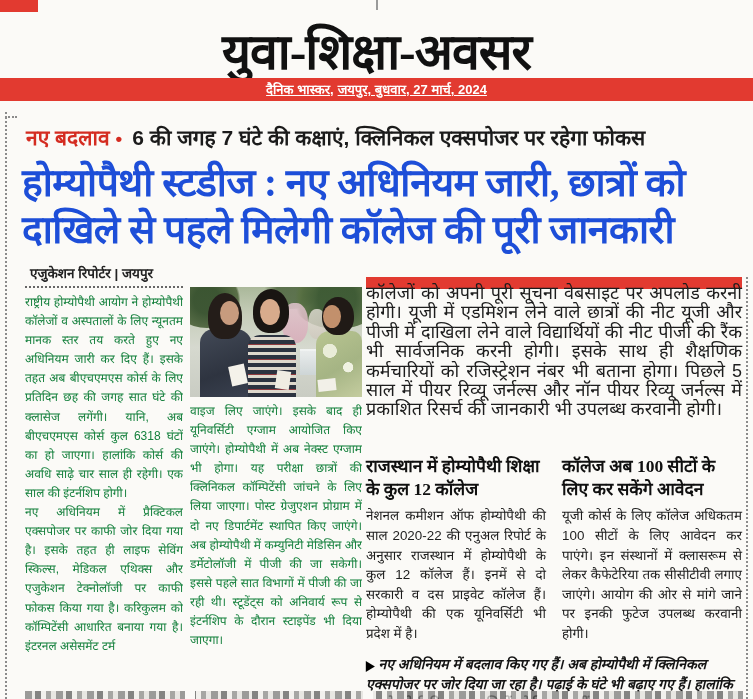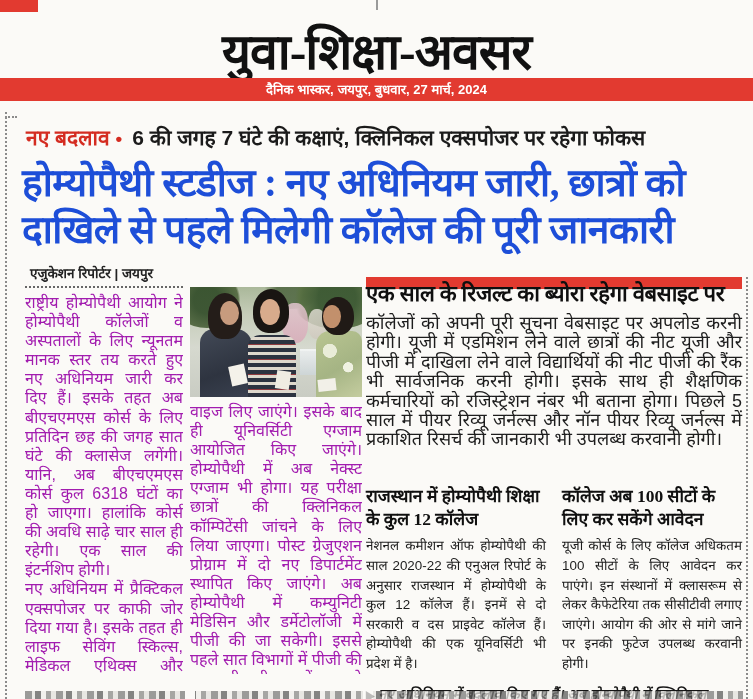--- a/index.html
+++ b/index.html
@@ -16,21 +16,21 @@
   .top-tick { position:absolute; top:0; left:376px; width:2px; height:10px; background:#9a9a9a; }
 
   .section-title {
     position:absolute; top:16px; left:0; width:100%; text-align:center;
     font-size:50px; font-weight:900; letter-spacing:-1px; color:#111;
     font-family:"Liberation Serif", serif;
   }
   .masthead {
     position:absolute; top:78px; left:0; width:100%; height:23px;
     background:#e23a30; color:#ffffff; text-align:center;
-    font-size:13px; line-height:23px; font-weight:700;
+    font-size:13px; line-height:23px; font-weight:700;text-decoration:underline;
   }
   .masthead .brand { font-weight:900; margin-right:4px; }
 
   
   .dotted-v { position:absolute; top:112px; bottom:0; width:0; border-left:2px dotted #8b8b8b; }
   .dotted-v.left { left:5px; }
   .dotted-v.right { left:746px; }
   .dotted-stub { position:absolute; top:116px; left:5px; width:12px; border-top:2px dotted #8b8b8b; }
 
   .strap {
@@ -42,21 +42,21 @@
 
   .headline {
     position:absolute; top:160px; left:22px; width:712px;
     font-size:39px; line-height:1.2; font-weight:900; color:#1d4ed8;
     letter-spacing:-0.5px; font-family:"Liberation Serif", serif;
   }
 
   .byline { position:absolute; top:264px; left:30px; font-size:13.5px; font-weight:700; color:#222; }
   .byline-rule { position:absolute; top:286px; left:25px; width:158px; border-bottom:2px dotted #666; }
 
-  .bodytext { font-size:16px; line-height:19.1px; text-align:justify; color:#a21caf; }
+  .bodytext { font-size:12px; line-height:19.1px; text-align:justify; color:#15803d; }
   .col1 { position:absolute; top:293px; left:25px; width:158px; height:381px; overflow:hidden; }
   .col2 { position:absolute; top:287px; left:190px; width:172px; height:387px; overflow:hidden; }
   .col2 .bodytext { margin-top:5px; }
 
   
   .photo {
     position:relative; width:172px; height:110px; overflow:hidden;
     background:linear-gradient(180deg,#aab89a 0%,#c6cdb9 25%,#d6d9cf 55%,#c9ccc3 100%);
   }
   .photo div { position:absolute; }
@@ -170,21 +170,20 @@
       <div class="woman-right-hair"></div>
       <div class="woman-right-face"></div>
       <div class="paper1"></div>
       <div class="paper2"></div>
       <div class="paper3"></div>
     </div>
     <p class="bodytext">वाइज लिए जाएंगे। इसके बाद ही यूनिवर्सिटी एग्जाम आयोजित किए जाएंगे। होम्योपैथी में अब नेक्स्ट एग्जाम भी होगा। यह परीक्षा छात्रों की क्लिनिकल कॉम्पिटेंसी जांचने के लिए लिया जाएगा। पोस्ट ग्रेजुएशन प्रोग्राम में दो नए डिपार्टमेंट स्थापित किए जाएंगे। अब होम्योपैथी में कम्युनिटी मेडिसिन और डर्मेटोलॉजी में पीजी की जा सकेगी। इससे पहले सात विभागों में पीजी की जा रही थी। स्टूडेंट्स को अनिवार्य रूप से इंटर्नशिप के दौरान स्टाइपेंड भी दिया जाएगा।</p>
   </div>
 
   <div class="right">
-    <h3 class="r-headline">एक साल के रिजल्ट का ब्योरा रहेगा वेबसाइट पर</h3>
     <p class="r-body">कॉलेजों को अपनी पूरी सूचना वेबसाइट पर अपलोड करनी होगी। यूजी में एडमिशन लेने वाले छात्रों की नीट यूजी और पीजी में दाखिला लेने वाले विद्यार्थियों की नीट पीजी की रैंक भी सार्वजनिक करनी होगी। इसके साथ ही शैक्षणिक कर्मचारियों को रजिस्ट्रेशन नंबर भी बताना होगा। पिछले 5 साल में पीयर रिव्यू जर्नल्स और नॉन पीयर रिव्यू जर्नल्स में प्रकाशित रिसर्च की जानकारी भी उपलब्ध करवानी होगी।</p>
 
     <div class="boxes">
       <div class="box">
         <h4 class="box-heading">राजस्थान में होम्योपैथी शिक्षा के कुल 12 कॉलेज</h4>
         <p class="box-body">नेशनल कमीशन ऑफ होम्योपैथी की साल 2020-22 की एनुअल रिपोर्ट के अनुसार राजस्थान में होम्योपैथी के कुल 12 कॉलेज हैं। इनमें से दो सरकारी व दस प्राइवेट कॉलेज हैं। होम्योपैथी की एक यूनिवर्सिटी भी प्रदेश में है।</p>
       </div>
       <div class="box">
         <h4 class="box-heading">कॉलेज अब 100 सीटों के लिए कर सकेंगे आवेदन</h4>
         <p class="box-body">यूजी कोर्स के लिए कॉलेज अधिकतम 100 सीटों के लिए आवेदन कर पाएंगे। इन संस्थानों में क्लासरूम से लेकर कैफेटेरिया तक सीसीटीवी लगाए जाएंगे। आयोग की ओर से मांगे जाने पर इनकी फुटेज उपलब्ध करवानी होगी।</p>

